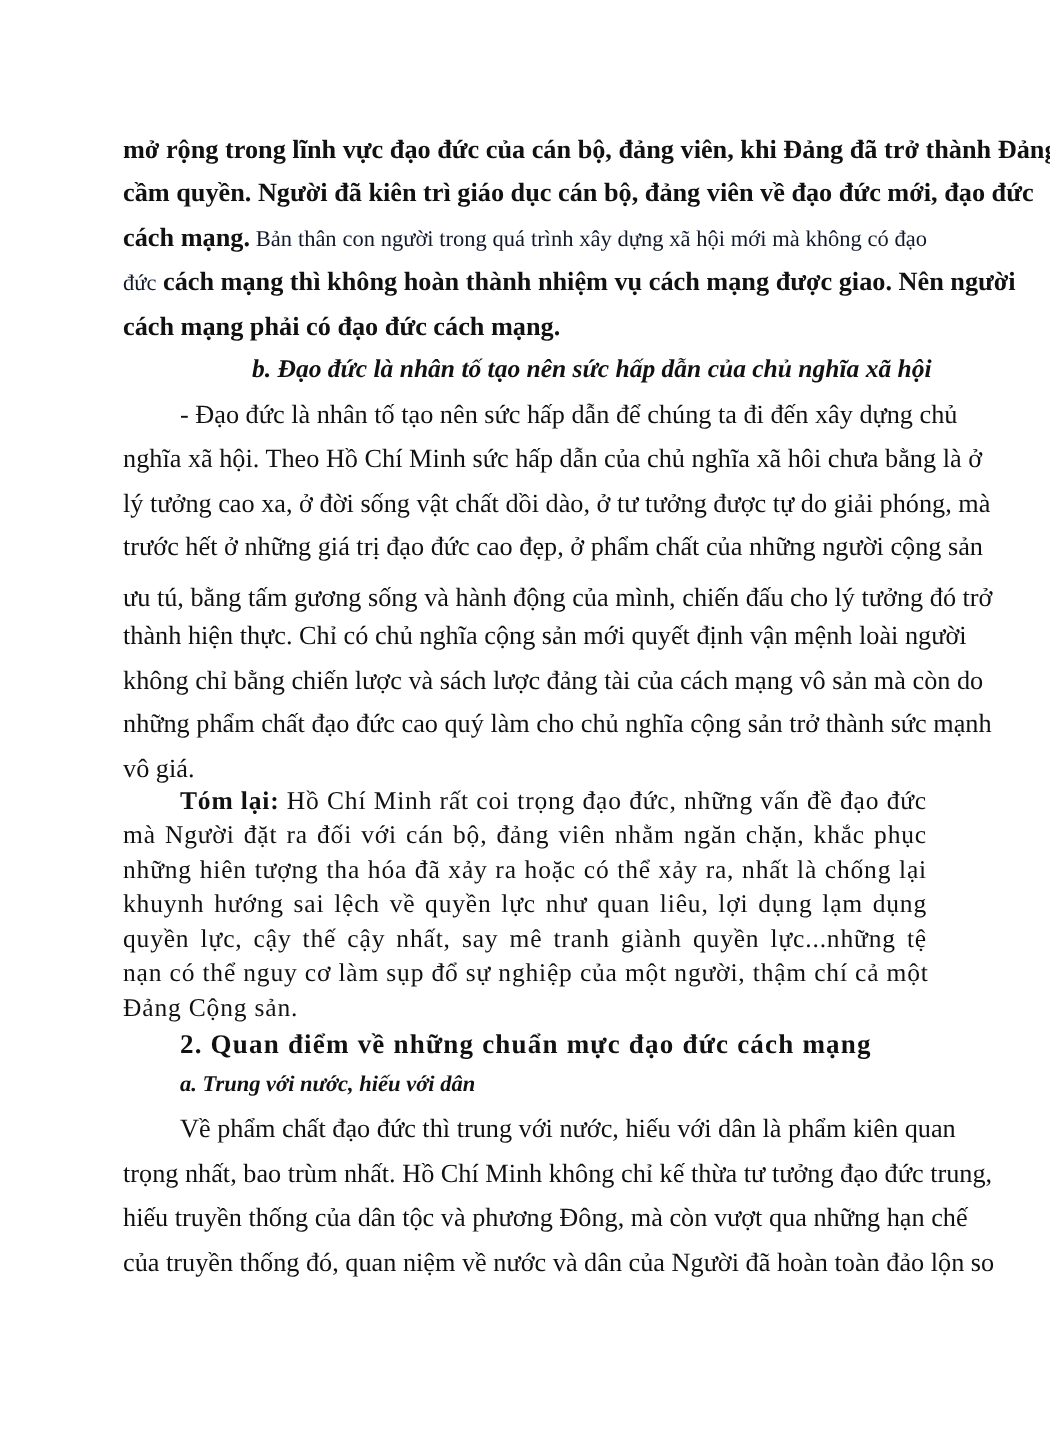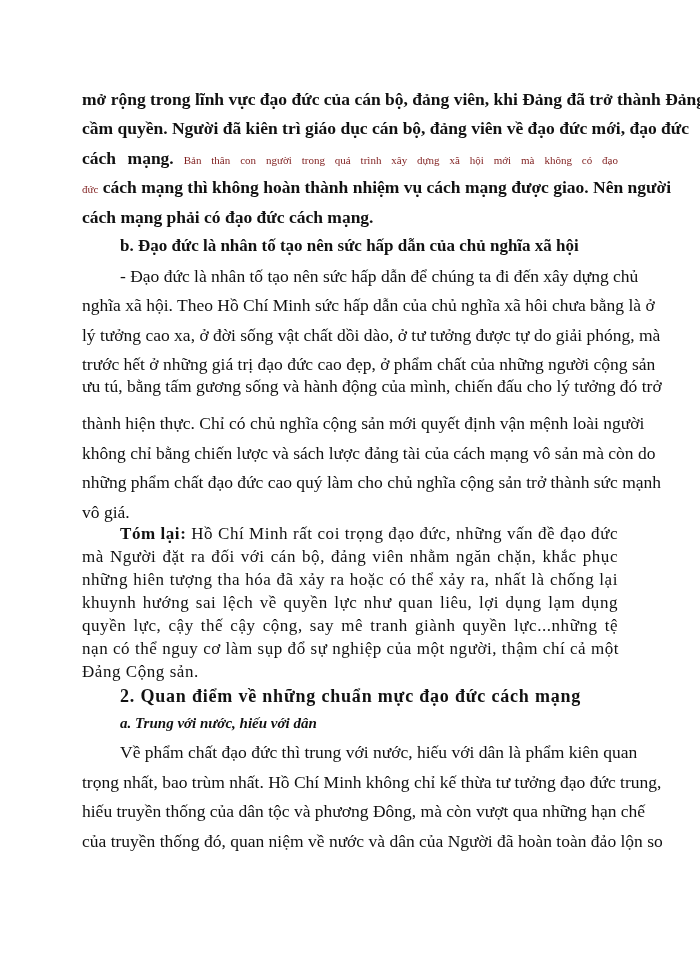--- a/index.html
+++ b/index.html
@@ -6,54 +6,54 @@
   body { width: 700px; height: 960px; position: relative; overflow: hidden; }
   .page { position: absolute; left: 0; top: 0; width: 700px; height: 960px; background: #ffffff; }
   .ln {
     position: absolute; left: 82px; width: 536px;
     font-family: "Liberation Serif", "DejaVu Serif", serif;
     font-size: 17.5px; color: #111; white-space: nowrap;
     text-align: justify; text-align-last: justify; line-height: 20px;
   }
   .ln.last { text-align-last: left; }
   .ln.indent { left: 120px; width: 498px; }
-  .small { font-size: 11px; color: #7f1d1d; }
+  .small { font-size: 15px; color: #0f172a; }
   .b { font-weight: bold; }
-  .heading-b { font-weight: bold; font-size: 17px; text-align-last: left; }
+  .heading-b { font-weight: bold; font-style: italic; font-size: 17px; text-align-last: left; margin-left: 48px; }
   .heading-a { font-style: italic; font-size: 15px; font-weight: bold; text-align-last: left; }
   .heading-2 { font-weight: bold; font-size: 18px; letter-spacing: 0.8px; text-align-last: left; }
   .tl { font-size: 17px; letter-spacing: 0.55px; }
 </style>
 </head>
 <body>
 
 <div class="page">
 
   <div class="ln b" style="top:89px">mở rộng trong lĩnh vực đạo đức của cán bộ, đảng viên, khi Đảng đã trở thành Đảng</div>
   <div class="ln b" style="top:118px">cầm quyền. Người đã kiên trì giáo dục cán bộ, đảng viên về đạo đức mới, đạo đức</div>
   <div class="ln" style="top:148px"><span class="b">cách mạng.</span><span class="small"> Bản thân con người trong quá trình xây dựng xã hội mới mà không có đạo</span></div>
   <div class="ln" style="top:177px"><span class="small">đức</span><span class="b"> cách mạng thì không hoàn thành nhiệm vụ cách mạng được giao. Nên người</span></div>
   <div class="ln b last" style="top:207px">cách mạng phải có đạo đức cách mạng.</div>
 
   <div class="ln indent heading-b" style="top:236px">b. Đạo đức là nhân tố tạo nên sức hấp dẫn của chủ nghĩa xã hội</div>
   <div class="ln indent" style="top:266px">- Đạo đức là nhân tố tạo nên sức hấp dẫn để chúng ta đi đến xây dựng chủ</div>
   <div class="ln" style="top:295px">nghĩa xã hội. Theo Hồ Chí Minh sức hấp dẫn của chủ nghĩa xã hôi chưa bằng là ở</div>
   <div class="ln" style="top:325px">lý tưởng cao xa, ở đời sống vật chất dồi dào, ở tư tưởng được tự do giải phóng, mà</div>
   <div class="ln" style="top:354px">trước hết ở những giá trị đạo đức cao đẹp, ở phẩm chất của những người cộng sản</div>
-  <div class="ln" style="top:376px">ưu tú, bằng tấm gương sống và hành động của mình, chiến đấu cho lý tưởng đó trở</div>
+  <div class="ln" style="top:388px">ưu tú, bằng tấm gương sống và hành động của mình, chiến đấu cho lý tưởng đó trở</div>
   <div class="ln" style="top:413px">thành hiện thực. Chỉ có chủ nghĩa cộng sản mới quyết định vận mệnh loài người</div>
   <div class="ln" style="top:443px">không chỉ bằng chiến lược và sách lược đảng tài của cách mạng vô sản mà còn do</div>
   <div class="ln" style="top:472px">những phẩm chất đạo đức cao quý làm cho chủ nghĩa cộng sản trở thành sức mạnh</div>
   <div class="ln last" style="top:502px">vô giá.</div>
 
   <div class="ln indent tl" style="top:524px"><span class="b">Tóm lại:</span><span> Hồ Chí Minh rất coi trọng đạo đức, những vấn đề đạo đức</span></div>
   <div class="ln tl" style="top:547px">mà Người đặt ra đối với cán bộ, đảng viên nhằm ngăn chặn, khắc phục</div>
   <div class="ln tl" style="top:593px">khuynh hướng sai lệch về quyền lực như quan liêu, lợi dụng lạm dụng</div>
   <div class="ln tl" style="top:570px">những hiên tượng tha hóa đã xảy ra hoặc có thể xảy ra, nhất là chống lại</div>
-  <div class="ln tl" style="top:616px">quyền lực, cậy thế cậy cộng, say mê tranh giành quyền lực...những tệ</div>
+  <div class="ln tl" style="top:616px">quyền lực, cậy thế cậy nhất, say mê tranh giành quyền lực...những tệ</div>
   <div class="ln tl" style="top:639px">nạn có thể nguy cơ làm sụp đổ sự nghiệp của một người, thậm chí cả một</div>
   <div class="ln tl last" style="top:662px">Đảng Cộng sản.</div>
 
   <div class="ln indent heading-2" style="top:686px">2. Quan điểm về những chuẩn mực đạo đức cách mạng</div>
   <div class="ln indent heading-a" style="top:713px">a. Trung với nước, hiếu với dân</div>
   <div class="ln indent" style="top:742px">Về phẩm chất đạo đức thì trung với nước, hiếu với dân là phẩm kiên quan</div>
   <div class="ln" style="top:772px">trọng nhất, bao trùm nhất. Hồ Chí Minh không chỉ kế thừa tư tưởng đạo đức trung,</div>
   <div class="ln" style="top:801px">hiếu truyền thống của dân tộc và phương Đông, mà còn vượt qua những hạn chế</div>
   <div class="ln" style="top:831px">của truyền thống đó, quan niệm về nước và dân của Người đã hoàn toàn đảo lộn so</div>
 

